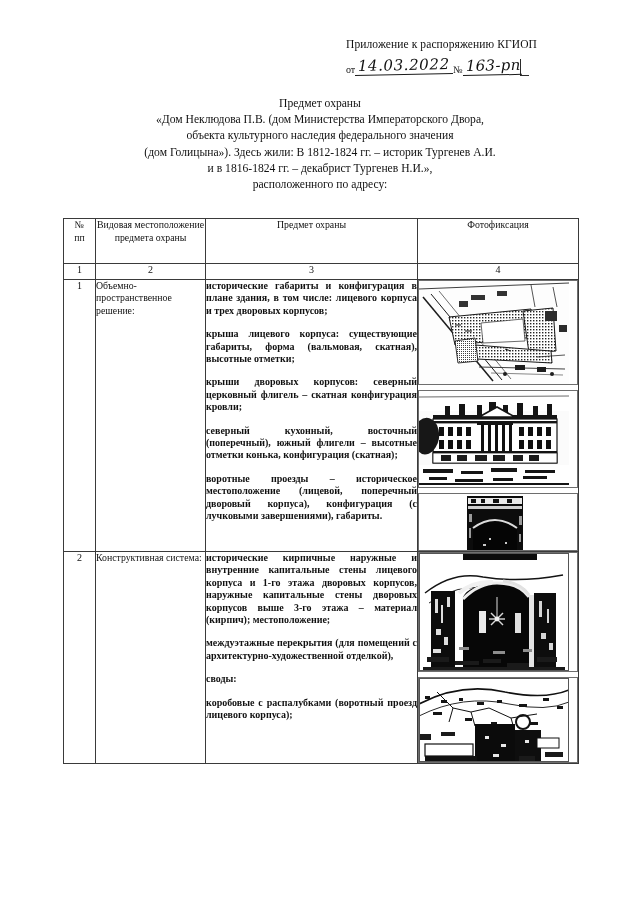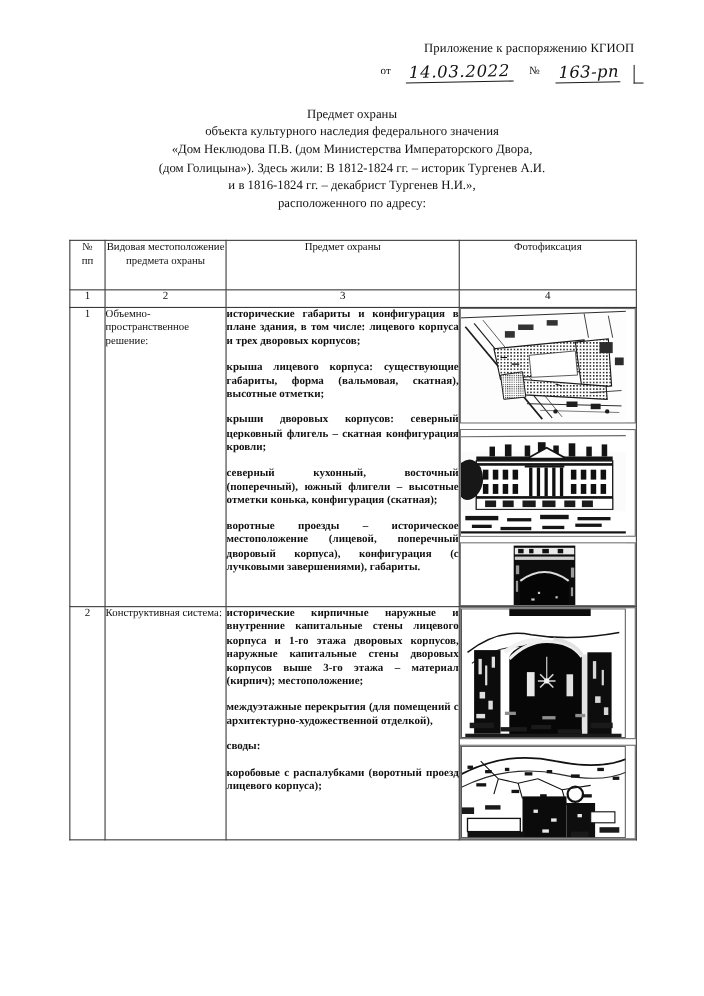--- a/index.html
+++ b/index.html
@@ -29,27 +29,28 @@
     position: absolute;
     top: 38px;
     right: 24px;
     width: 270px;
     text-align: left;
   }
   .approval-line1 {
     font-size: 11.5px;
     letter-spacing: 0.1px;
     white-space: nowrap;
-    text-align: center;
+    text-align: left;
   }
   .approval-line2 {
     margin-top: 9px;
     font-size: 11.5px;
     display: flex;
-    gap: 14px;
+    align-items: flex-end;
+    gap: 0;
     white-space: nowrap;
   }
   .approval-label { font-size: 10px; padding-bottom: 1px; }
   .handwritten {
     font-family: "DejaVu Serif", "Liberation Serif", serif;
     font-size: 15px;
     font-style: italic;
     letter-spacing: 0.6px;
     border-bottom: 1px solid #1a1a1a;
     padding: 0 3px 0 3px;
@@ -170,22 +171,22 @@
       <span class="approval-label">от</span>
       <span class="handwritten">14.03.2022</span>
       <span class="approval-label">№</span>
       <span class="handwritten num">163-рп</span>
       <span class="stamp-mark"></span>
     </div>
   </div>
 
   <div class="title-block">
     <div>Предмет охраны</div>
+    <div>«Дом Неклюдова П.В. (дом Министерства Императорского Двора,</div>
     <div>объекта культурного наследия федерального значения</div>
-    <div>«Дом Неклюдова П.В. (дом Министерства Императорского Двора,</div>
     <div>(дом Голицына»). Здесь жили: В 1812-1824 гг. – историк Тургенев А.И.</div>
     <div>и в 1816-1824 гг. – декабрист Тургенев Н.И.»,</div>
     <div>расположенного по адресу:</div>
   </div>
 
   <table class="prot-table">
     <colgroup>
       <col class="col-num">
         <col class="col-kind">
         <col class="col-subj">

